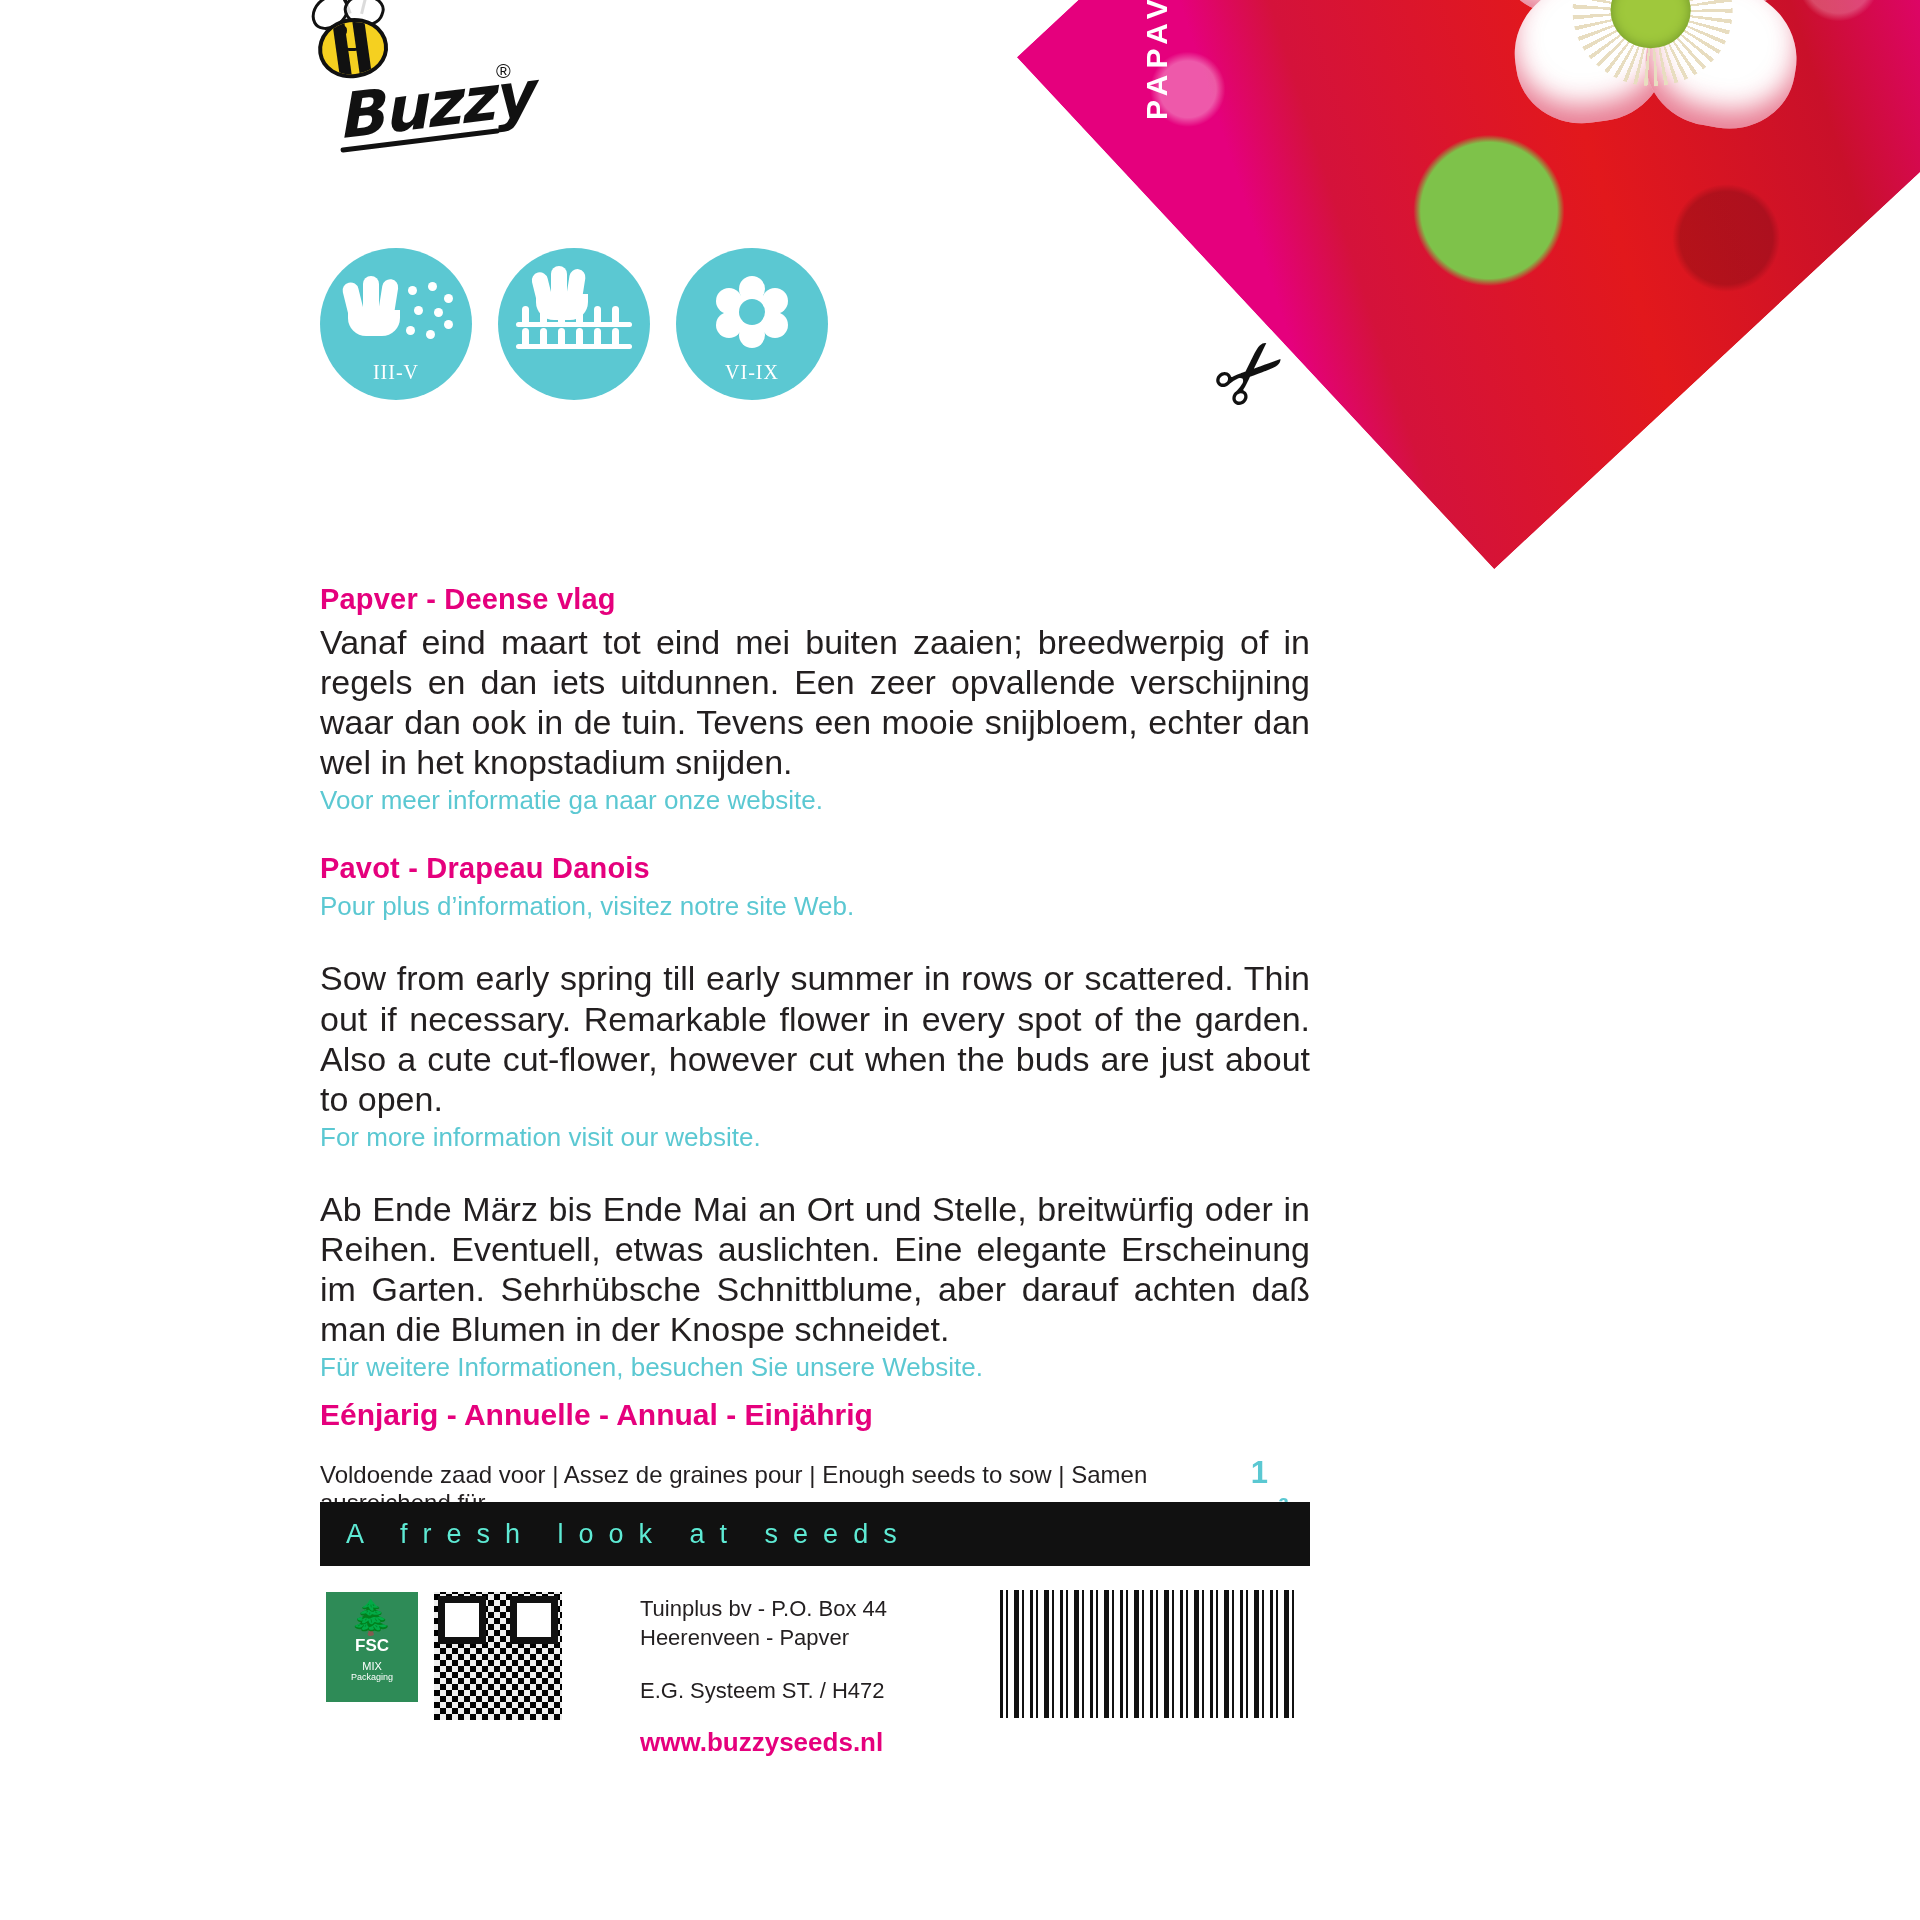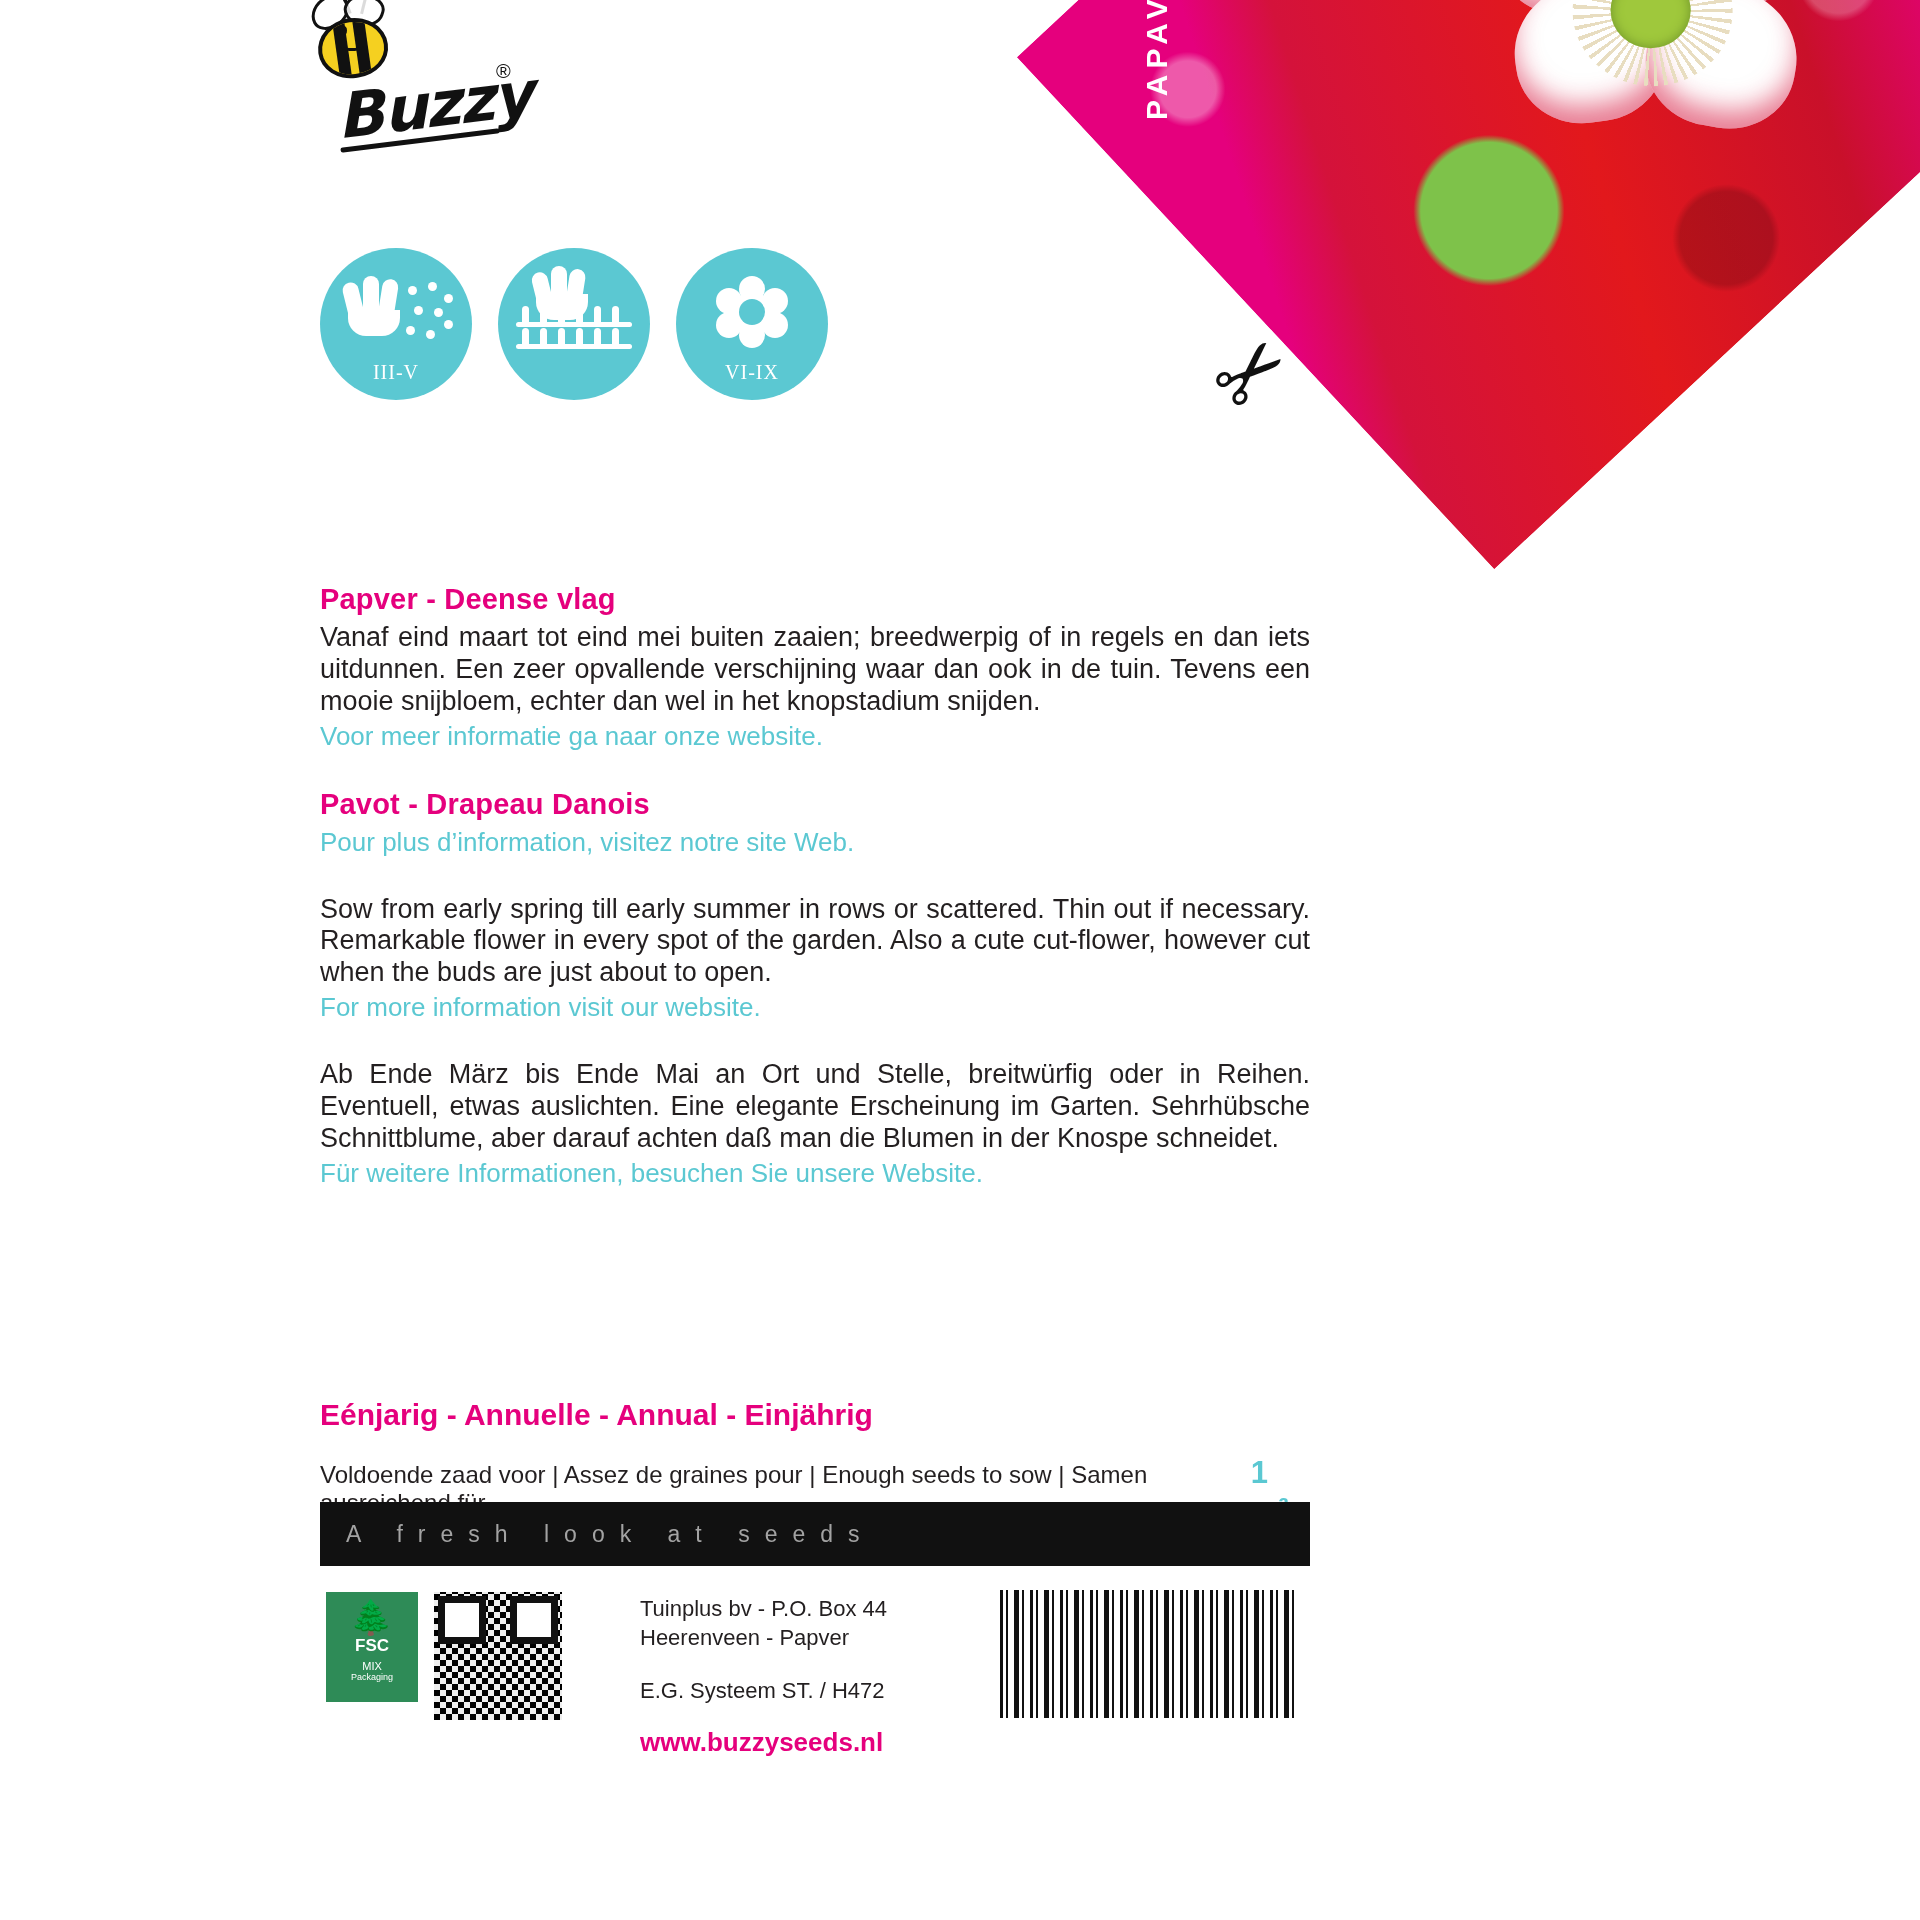--- a/index.html
+++ b/index.html
@@ -352,21 +352,21 @@
   .block h2 {
     margin: 0 0 6px 0;
     font-size: 29px;
     font-weight: bold;
     color: #e5007d;
     font-family: "Liberation Sans", sans-serif;
     letter-spacing: .2px;
   }
   .block p.body {
     margin: 0;
-    font-size: 27px;
+    font-size: 34px;
     line-height: 1.18;
     color: #231f20;
     text-align: justify;
     font-family: "Liberation Sans", sans-serif;
   }
   .block p.note {
     margin: 3px 0 0 0;
     font-size: 26px;
     color: #5bc8d2;
     font-family: "Liberation Sans", sans-serif;
@@ -405,22 +405,22 @@
     top: 1502px;
     width: 990px;
     height: 64px;
     background: #111;
   }
   .black-bar span {
     position: absolute;
     left: 26px;
     top: 50%;
     transform: translateY(-50%);
-    color: #a3a3a3;
-    font-size: 23px;
+    color: #5eead4;
+    font-size: 27px;
     letter-spacing: 15px;
     font-family: "Liberation Sans", sans-serif;
   }
 
   .fsc {
     position: absolute;
     left: 326px;
     top: 1592px;
     width: 92px;
     height: 110px;

